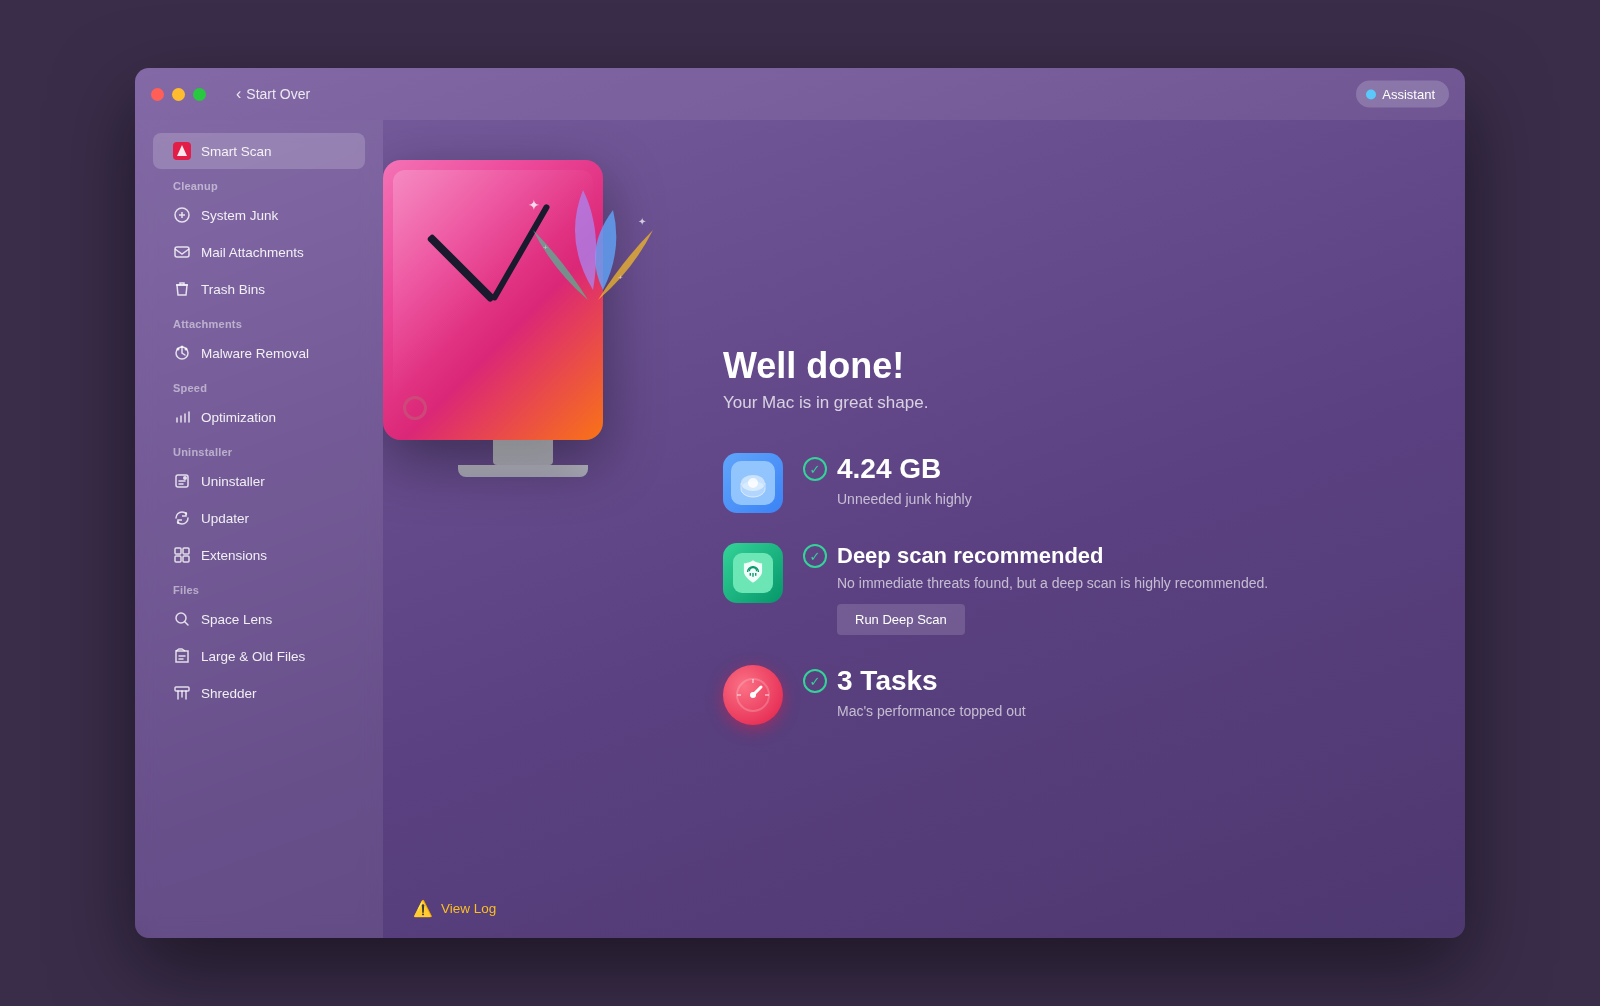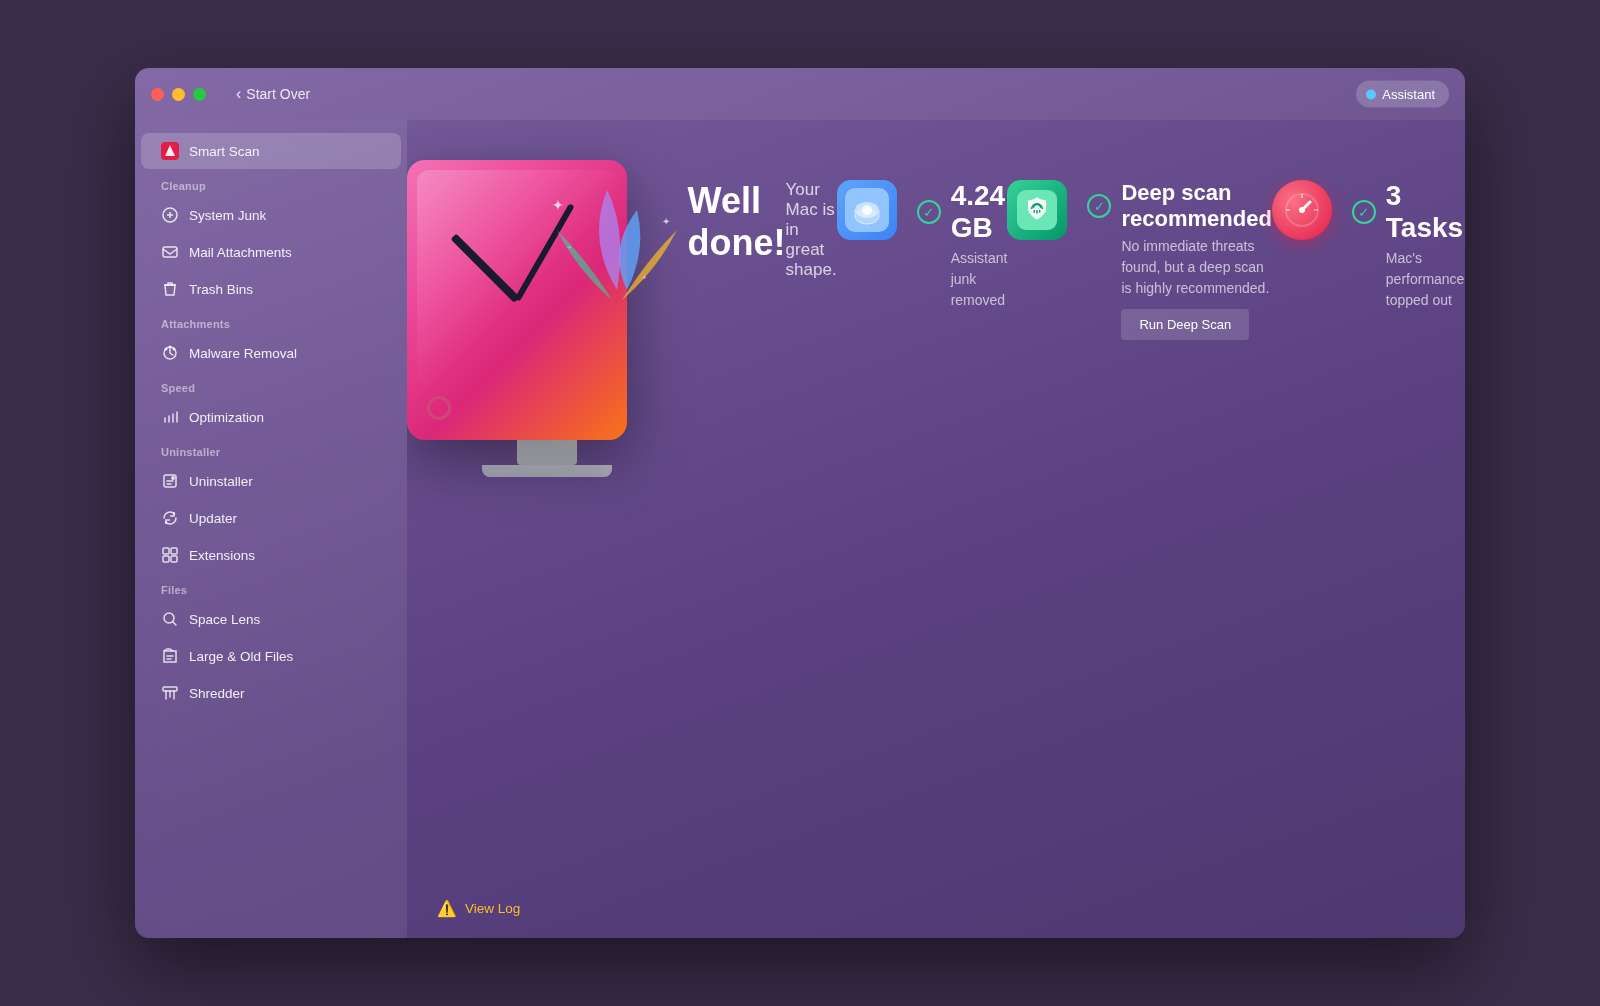--- a/index.html
+++ b/index.html
@@ -92,25 +92,25 @@
 
     
     .main-content {
       display: flex;
       flex: 1;
       overflow: hidden;
     }
 
     
     .sidebar {
-      width: 272px;
+      width: 248px;
       background: rgba(255,255,255,0.08);
       backdrop-filter: blur(10px);
       flex-shrink: 0;
-      padding: 12px 0;
+      padding: 12px 12px;
       overflow-y: auto;
     }
 
     .sidebar-item {
       display: flex;
       align-items: center;
       gap: 10px;
       padding: 9px 20px;
       color: rgba(255,255,255,0.9);
       font-size: 13.5px;
@@ -235,21 +235,21 @@
       background: linear-gradient(to bottom, #b8b8c4, #a8a8b8);
       margin: 0 auto;
       border-radius: 0 0 8px 8px;
     }
 
     
     .content-area {
       flex: 1;
       padding: 60px 60px 18px 340px;
       display: flex;
-      flex-direction: row;
+      flex-direction: column;
       justify-content: center;
     }
 
     .well-done-title {
       font-size: 36px;
       font-weight: 700;
       color: white;
       margin-bottom: 6px;
     }
 
@@ -589,21 +589,21 @@
               <ellipse cx="22" cy="22" rx="12" ry="8" fill="rgba(255,255,255,0.5)"></ellipse>
               <ellipse cx="22" cy="22" rx="5" ry="5" fill="rgba(255,255,255,0.8)"></ellipse>
               <path d="M10 22v6c0 4 5 8 12 8s12-4 12-8v-6" stroke="rgba(255,255,255,0.6)" stroke-width="1"></path>
             </svg>
           </div>
           <div class="result-info">
             <div class="result-title-row">
               <div class="check-circle">✓</div>
               <span class="result-main-text large">4.24 GB</span>
             </div>
-            <div class="result-sub-text">Assistant junk removed</div>
+            <div class="result-sub-text">Unneeded junk highly</div>
           </div>
         </div>
 
         <div class="result-card">
           <div class="result-icon-wrap icon-shield">
             <svg class="shield-icon-svg" viewBox="0 0 44 44" fill="none">
               <rect width="44" height="44" rx="10" fill="url(#shieldGrad)"></rect>
               <defs>
                 <linearGradient id="shieldGrad" x1="0" y1="0" x2="44" y2="44">
                   <stop offset="0%" stop-color="#6ee7b7"></stop>

